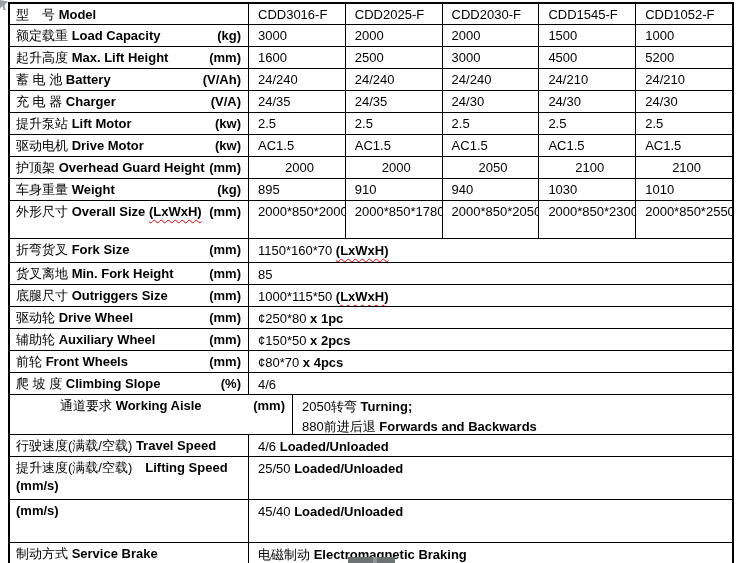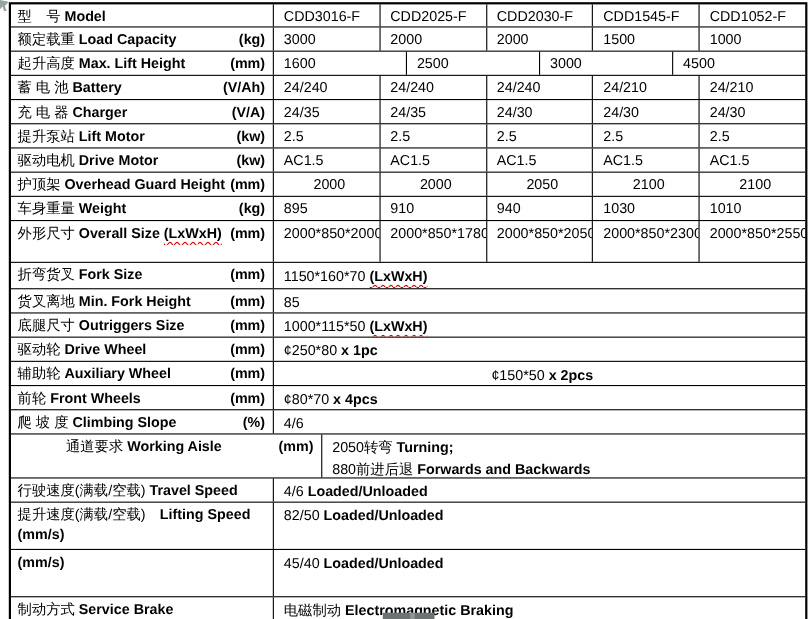--- a/index.html
+++ b/index.html
@@ -82,20 +82,21 @@
         <div class="cell label-cell">
           <div class="lab-line">
             <span><span>起升高度 </span><span class="b">Max. Lift Height</span></span>
             <span class="unit">(mm)</span>
           </div>
         </div>
         <div class="cell val-cell">1600</div>
         <div class="cell val-cell">2500</div>
         <div class="cell val-cell">3000</div>
         <div class="cell val-cell">4500</div>
+        <div class="cell val-cell">5200</div>
       </div>
       <div class="row" style="height: 22px;">
         <div class="cell label-cell">
           <div class="lab-line">
             <span><span>蓄 电 池 </span><span class="b">Battery</span></span>
             <span class="unit">(V/Ah)</span>
           </div>
         </div>
         <div class="cell val-cell">24/240</div>
         <div class="cell val-cell">24/240</div>
@@ -218,21 +219,21 @@
         <div class="cell label-cell">
           <div class="lab-line">
             <span><span>驱动轮  </span><span class="b">Drive Wheel</span></span>
             <span class="unit">(mm)</span>
           </div>
         </div>
         <div class="cell val-cell">
           <div class="vline"><span>¢250*80 </span><span class="b">x 1pc</span></div>
         </div>
       </div>
-      <div class="row" style="height: 22px; text-align: center;">
+      <div class="row" style="height: 22px;">
         <div class="cell label-cell">
           <div class="lab-line">
             <span><span>辅助轮 </span><span class="b">Auxiliary Wheel</span></span>
             <span class="unit">(mm)</span>
           </div>
         </div>
         <div class="cell val-cell">
           <div class="vline"><span>¢150*50 </span><span class="b">x 2pcs</span></div>
         </div>
       </div>
@@ -281,21 +282,21 @@
         </div>
       </div>
       <div class="row" style="height: 43px;">
         <div class="cell label-cell">
           <div class="lab-line">
             <span><span>提升速度(满载/空载)　</span><span class="b">Lifting Speed</span></span>
           </div>
           <div class="lab-line2 b">(mm/s)</div>
         </div>
         <div class="cell val-cell">
-          <div class="vline"><span>82/50 </span><span class="b">Loaded/Unloaded</span></div>
+          <div class="vline"><span>25/50 </span><span class="b">Loaded/Unloaded</span></div>
         </div>
       </div>
       <div class="row" style="height: 43px;">
         <div class="cell label-cell">
           <div class="lab-line2 b">(mm/s)</div>
         </div>
         <div class="cell val-cell">
           <div class="vline"><span>45/40 </span><span class="b">Loaded/Unloaded</span></div>
         </div>
       </div>

